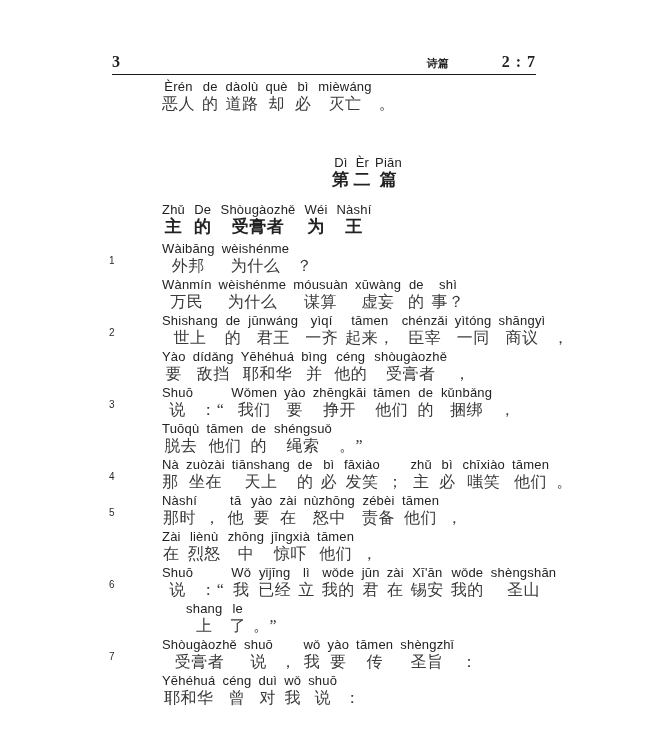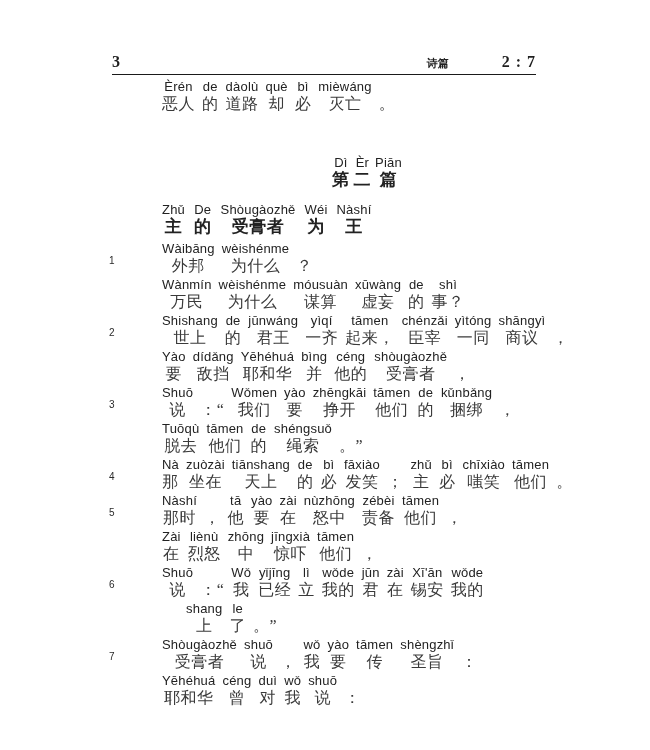--- a/index.html
+++ b/index.html
@@ -465,20 +465,24 @@
               <span class="hz">在</span>
             </span>
             <span class="pair">
               <span class="py">Xī'ān</span>
               <span class="hz">锡安</span>
             </span>
             <span class="pair">
               <span class="py">wǒde</span>
               <span class="hz">我的</span>
             </span>
+            <span class="pair">
+              <span class="py">shèngshān</span>
+              <span class="hz">圣山</span>
+            </span>
           </div>
         </div>
         <div class="couplet indent">
           <div class="pairs">
             <span class="pair">
               <span class="py">shang</span>
               <span class="hz">上</span>
             </span>
             <span class="pair">
               <span class="py">le</span>

